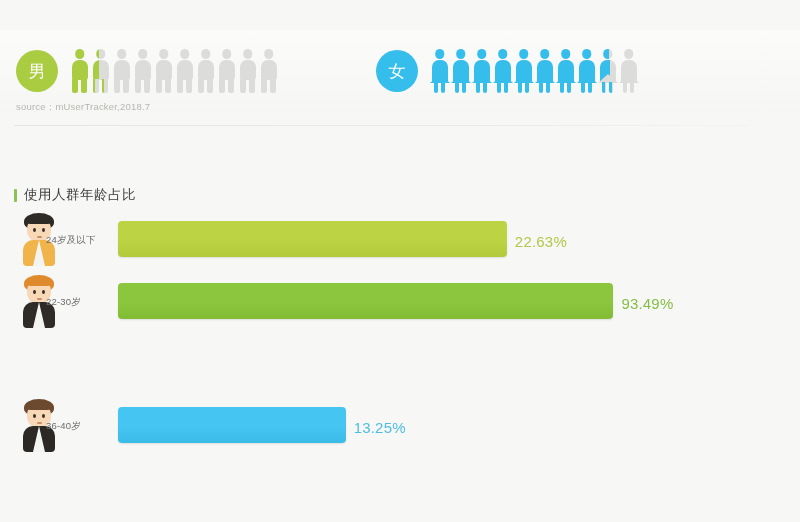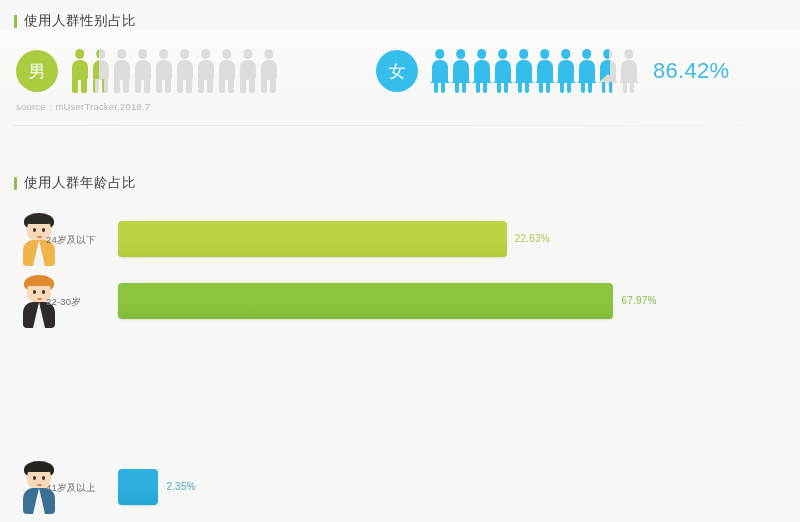--- a/index.html
+++ b/index.html
@@ -97,32 +97,28 @@
 
   .age-label{
     position:absolute; left:46px; top:26px; width:68px;
     font-size:9.5px; color:#6b6b6b; letter-spacing:.2px;
   }
   .bar{
     position:absolute; left:118px; top:13px; height:36px;
     border-radius:4px; box-shadow:0 1px 2px rgba(0,0,0,.10);
   }
   .bar-val{
-    position:absolute; top:25px; font-size:10px; letter-spacing:.2px;
+    position:absolute; top:25px; font-size:15px; letter-spacing:.2px;
   }
 </style>
 </head>
 <body>
 
 <div class="page">
 
-  <div class="sec-title" style="left:14px; top:12px;">
-    <span class="tick"></span>
-    <span>使用人群性别占比</span>
-  </div>
 
   <div id="gender-panel">
 
     <div class="gender-group" id="male-group" style="left:16px; top:19px;">
       <div class="badge male">男</div>
       <div class="people" id="male-people">
           <div class="person">
             <span class="head" style="background: rgb(170, 204, 65);"></span>
             <span class="body" style="background: rgb(170, 204, 65);"></span>
             <span class="legL" style="background: rgb(170, 204, 65);"></span>
@@ -252,28 +248,27 @@
             <span class="legR" style="background: linear-gradient(90deg, rgb(53, 189, 236) 64.2%, rgb(220, 220, 218) 64.2%);"></span>
           </div>
           <div class="person f">
             <span class="head" style="background: rgb(220, 220, 218);"></span>
             <span class="body" style="background: rgb(220, 220, 218);"></span>
             <span class="skirt" style="color: rgb(220, 220, 218);"></span>
             <span class="legL" style="background: rgb(220, 220, 218);"></span>
             <span class="legR" style="background: rgb(220, 220, 218);"></span>
           </div>
         </div>
-      <div class="pct female">86.42%</div>
     </div>
   </div>
 
   <div class="source">source：mUserTracker,2018.7</div>
   <div class="divider"></div>
 
-  <div class="sec-title" style="left:14px; top:174px;">
+  <div class="sec-title" style="left:14px; top:186px;">
     <span class="tick"></span>
     <span>使用人群年龄占比</span>
   </div>
 
   <div id="age-panel">
       <div class="row" style="top: 48px;">
         <div class="avatar">
           <span class="av-hair" style="left:6px;top:3px;width:30px;height:17px;background:#2e2b26;"></span>
           <span class="av-face"></span>
           <span class="av-hair" style="left:8px;top:7px;width:26px;height:7px;border-radius:8px 8px 40% 40%;background:#2e2b26;"></span>
@@ -293,31 +288,31 @@
           <span class="av-face"></span>
           <span class="av-hair" style="left:8px;top:7px;width:26px;height:7px;border-radius:8px 8px 40% 40%;background:#e08a2e;"></span>
           <span class="av-eye l"></span>
           <span class="av-eye r"></span>
           <span class="av-mouth"></span>
           <span class="av-torso" style="background:#2f2b28;"></span>
           <span class="av-shirt"></span>
         </div>
         <div class="age-label">22-30岁</div>
         <div class="bar" style="width: 495.379px; background: linear-gradient(rgb(140, 198, 62) 0%, rgb(140, 198, 62) 55%, rgb(130, 188, 52) 100%);"></div>
-        <div class="bar-val" style="left: 621.379px; color: rgb(134, 189, 71);">67.97%</div>
+        <div class="bar-val" style="left: 621.379px; color: rgb(134, 189, 71);">93.49%</div>
       </div>
-      <div class="row" style="top: 296px;">
+      <div class="row" style="top: 234px;">
         <div class="avatar">
-          <span class="av-hair" style="left:6px;top:3px;width:30px;height:17px;background:#27231f;"></span>
+          <span class="av-hair" style="left:6px;top:3px;width:30px;height:17px;background:#6b4a30;"></span>
           <span class="av-face"></span>
-          <span class="av-hair" style="left:8px;top:7px;width:26px;height:7px;border-radius:8px 8px 40% 40%;background:#27231f;"></span>
+          <span class="av-hair" style="left:8px;top:7px;width:26px;height:7px;border-radius:8px 8px 40% 40%;background:#6b4a30;"></span>
           <span class="av-eye l"></span>
           <span class="av-eye r"></span>
           <span class="av-mouth"></span>
-          <span class="av-torso" style="background:#3a6f96;"></span>
+          <span class="av-torso" style="background:#2b2825;"></span>
           <span class="av-shirt"></span>
         </div>
-        <div class="age-label">41岁及以上</div>
-        <div class="bar" style="width: 40.3795px; background: linear-gradient(rgb(45, 176, 224) 0%, rgb(45, 176, 224) 55%, rgb(35, 166, 214) 100%);"></div>
-        <div class="bar-val" style="left: 166.379px; color: rgb(79, 169, 200);">2.35%</div>
+        <div class="age-label">36-40岁</div>
+        <div class="bar" style="width: 227.672px; background: linear-gradient(rgb(69, 197, 241) 0%, rgb(69, 197, 241) 55%, rgb(59, 187, 231) 100%);"></div>
+        <div class="bar-val" style="left: 353.672px; color: rgb(79, 189, 226);">13.25%</div>
       </div>
     </div>
 </div>
 
 </body></html>

